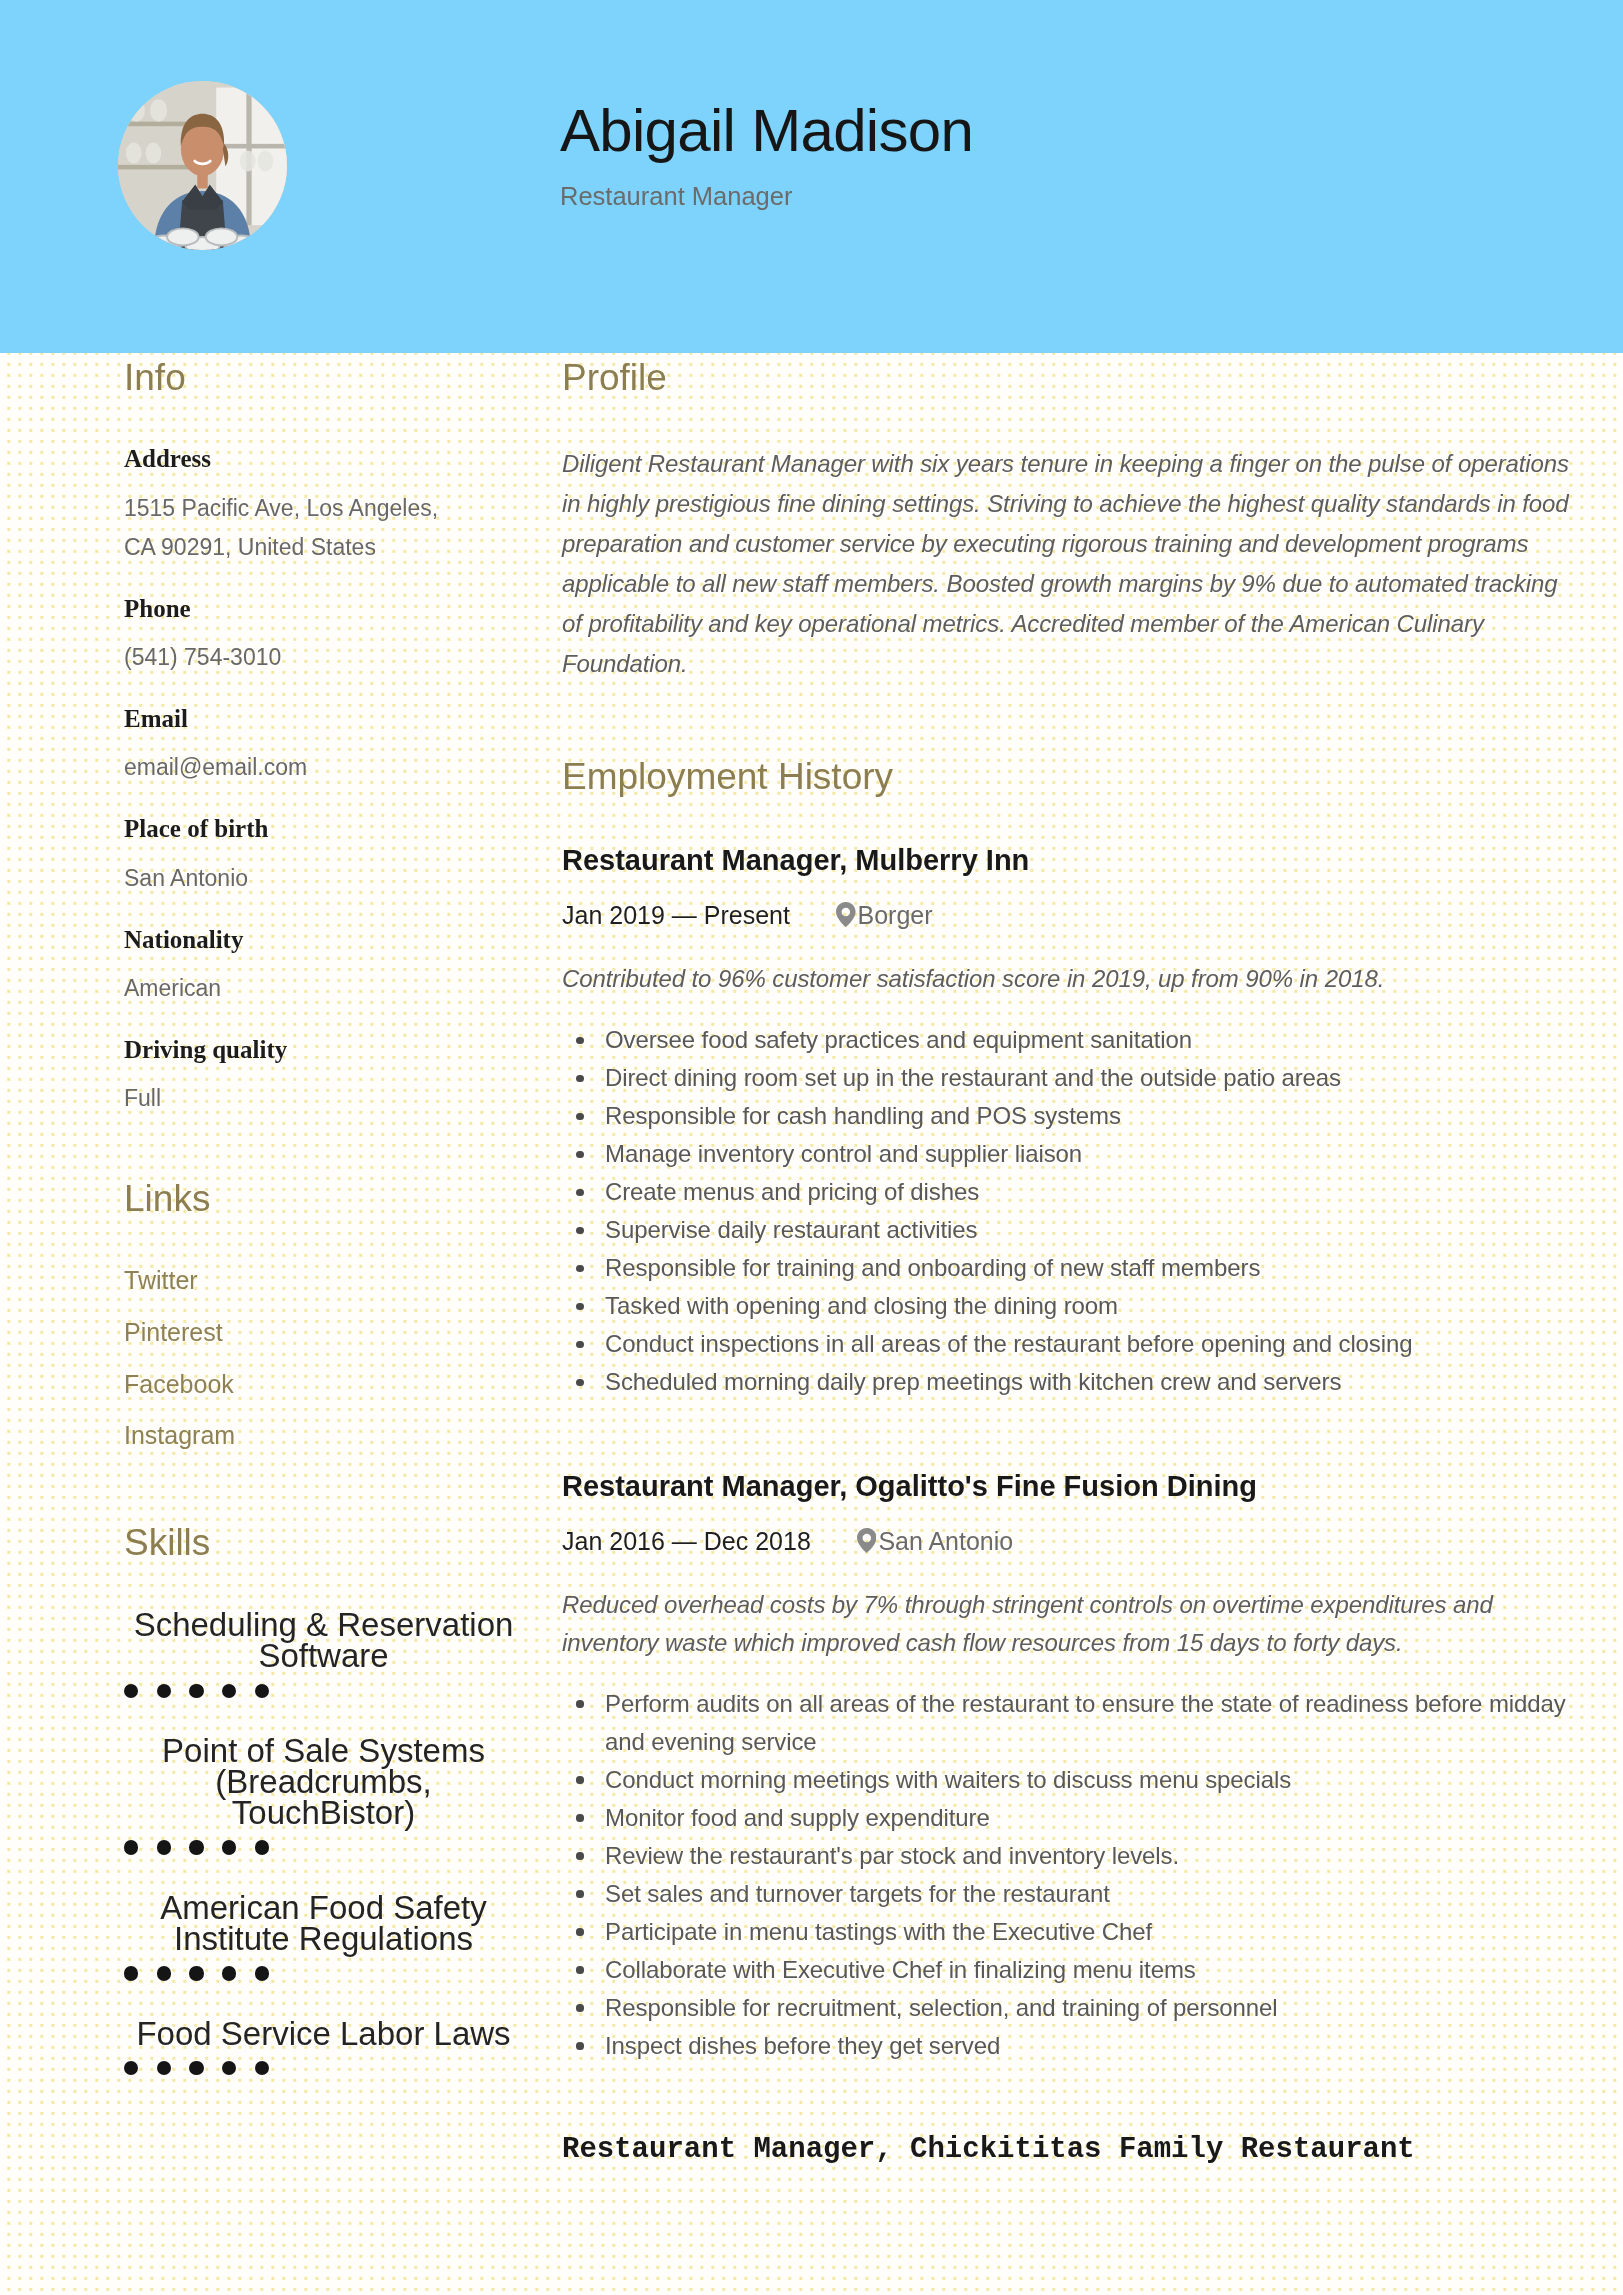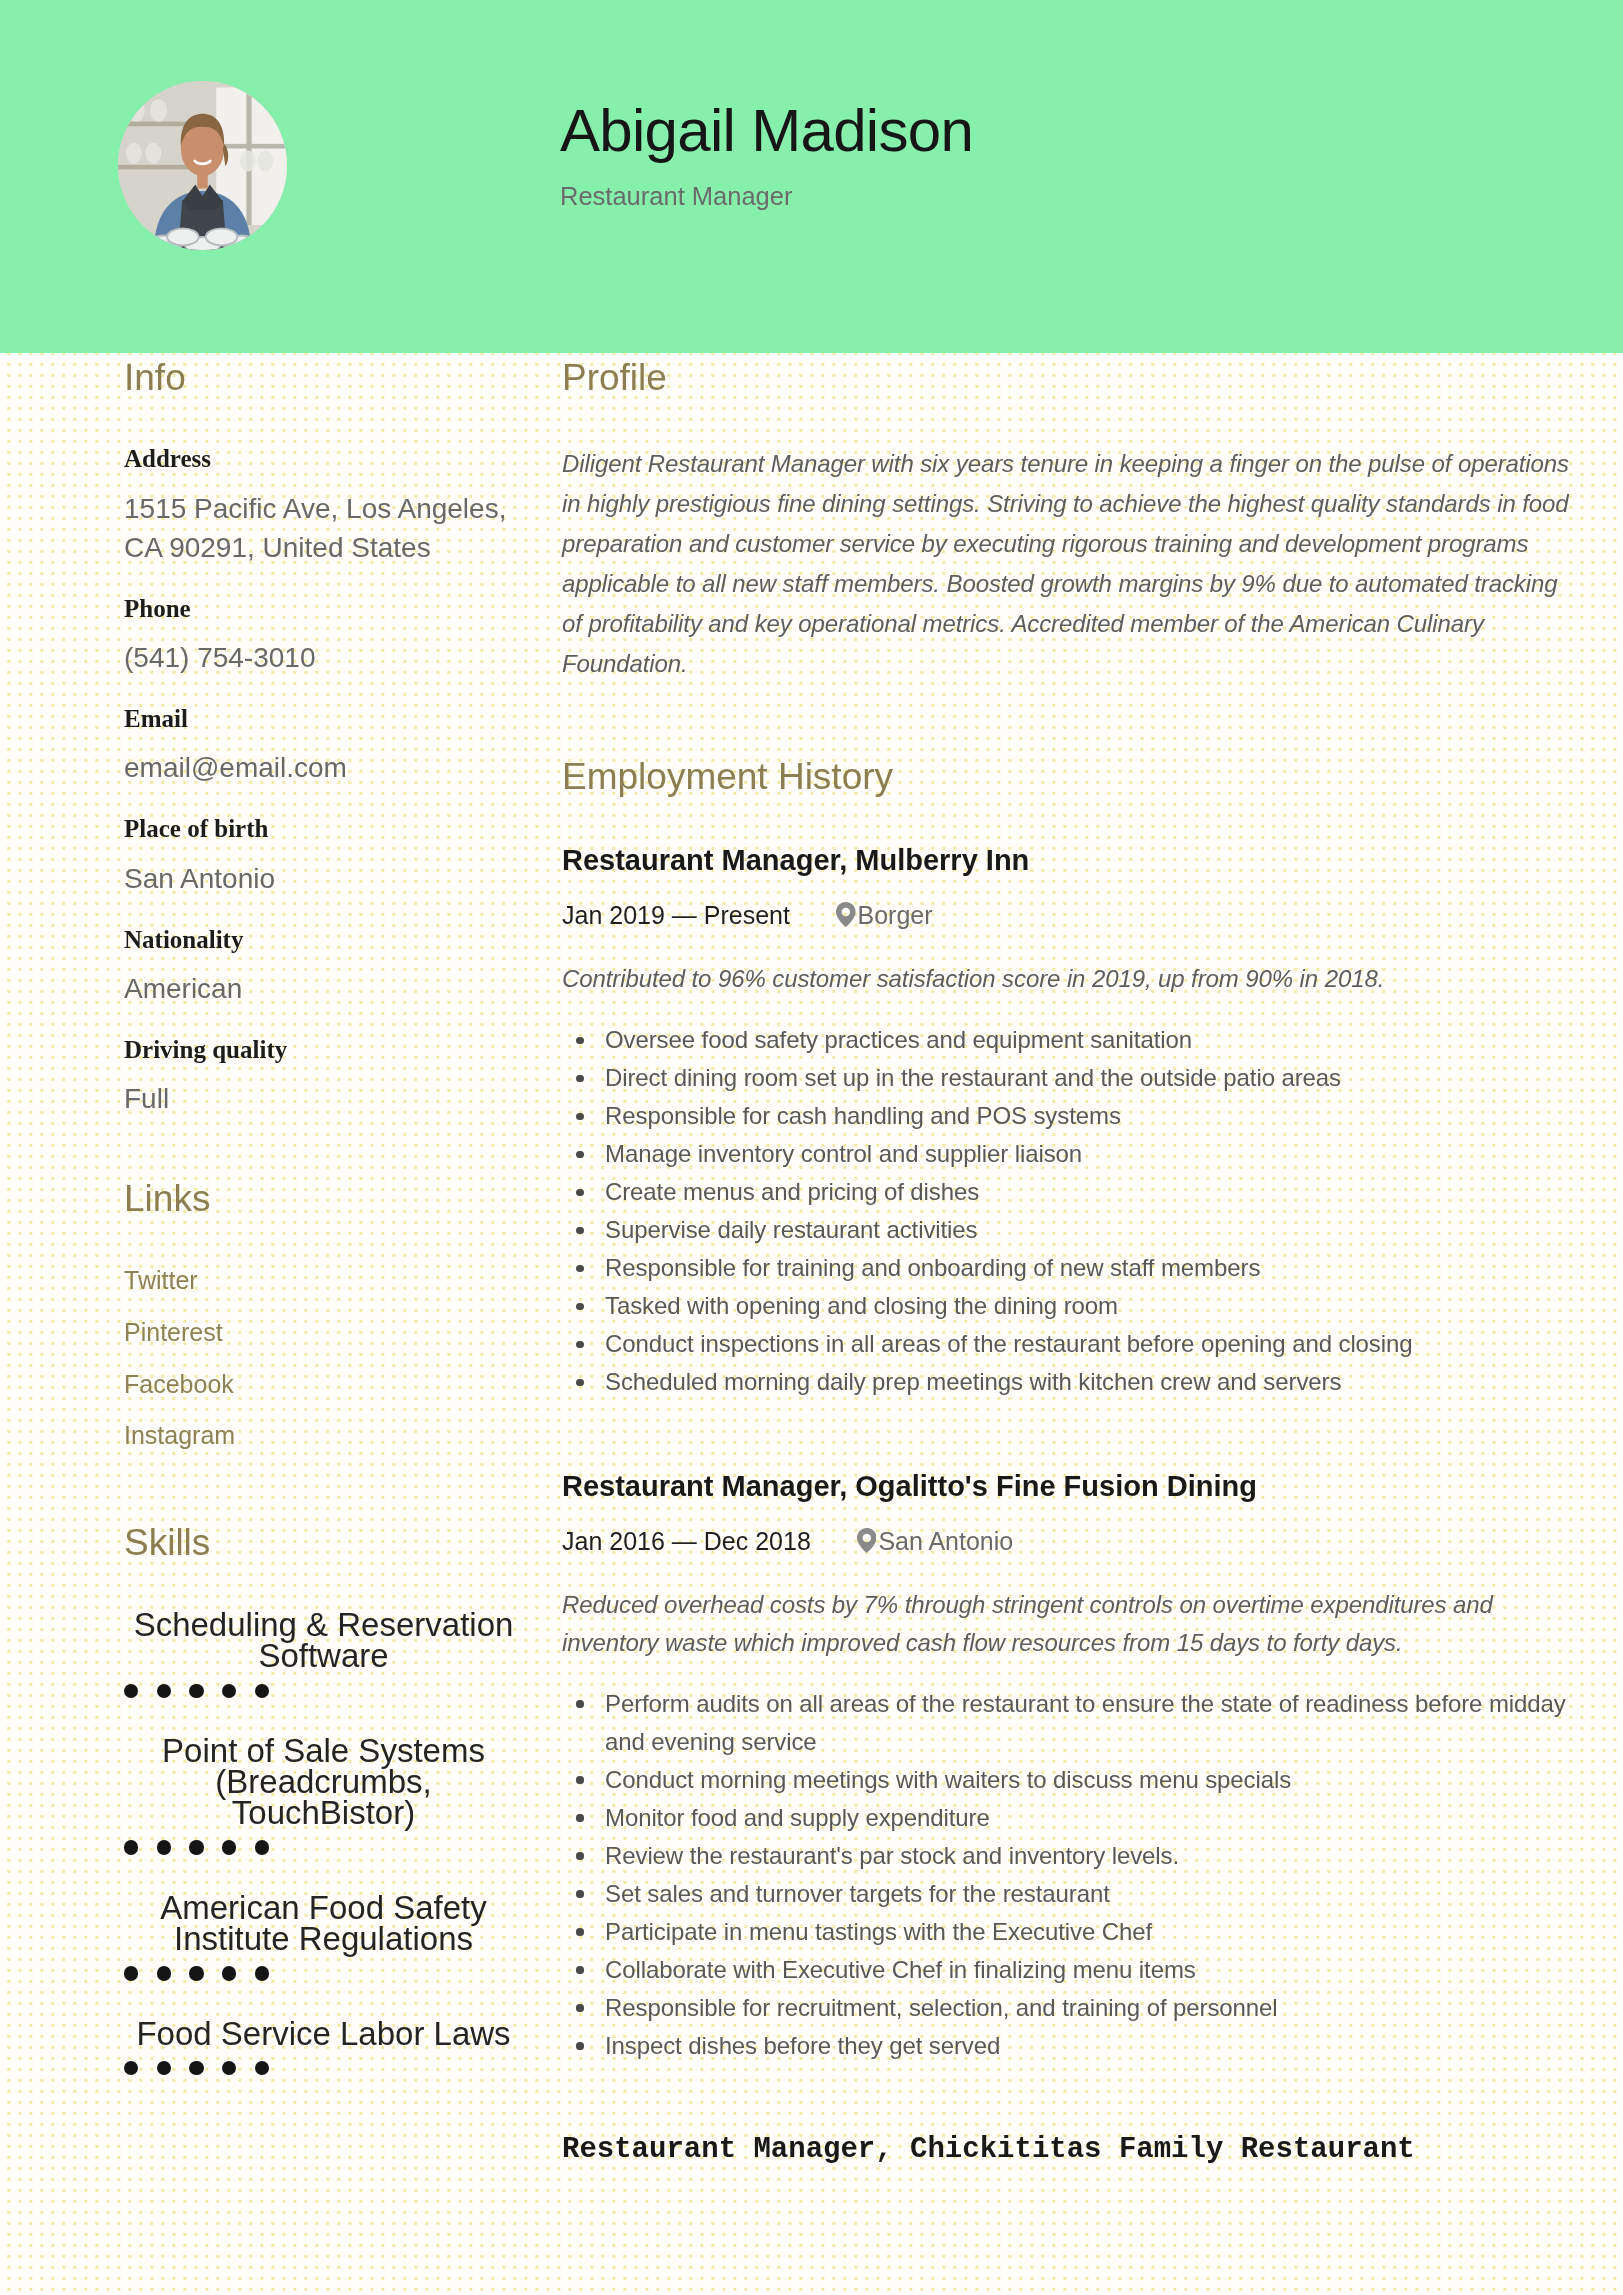--- a/index.html
+++ b/index.html
@@ -3,21 +3,21 @@
 <meta charset="utf-8">
 <style>
   html,body{margin:0;padding:0;background:#e8e8e8;}
   .page{
     width:1623px;height:2295px;position:relative;margin:0 auto;
     background:#fffefb;overflow:hidden;
     font-family:"Liberation Sans",sans-serif;
     -webkit-font-smoothing:antialiased;
   }
   
-  .header{position:relative;height:353px;background:#86efac;padding-left:29px;}
+  .header{position:relative;height:353px;background:#7dd3fc;padding-left:29px;}
   .photo{
     position:absolute;left:118px;top:81px;width:169px;height:169px;
     border-radius:50%;overflow:hidden;background:#d6d3cb;
   }
   .photo svg{display:block;width:100%;height:100%;}
   .id-block{position:absolute;left:560px;top:99px;}
   .name{margin:0;font-size:60px;line-height:1.08;font-weight:500;color:#161616;letter-spacing:-0.7px;}
   .subtitle{margin-top:18.3px;font-size:25.5px;color:#6b6b6b;}
 
   
@@ -28,21 +28,21 @@
     background-size:11px 11px;background-position:3.3px 5.9px;
   }
   .col-left{flex:0 0 399px;width:399px;}
   .col-right{flex:1;min-width:0;}
 
   h2.sec{font-size:37px;font-weight:400;color:#8c7e50;margin:0 0 46px 0;line-height:1.08;letter-spacing:0;}
 
   
   .field{margin-bottom:27px;}
   .field-label{font-size:25px;font-weight:700;color:#1c1c1c;line-height:1.2;margin-bottom:14.4px;font-family:Liberation Serif, serif;}
-  .field-value{font-size:28px;color:#686868;line-height:39px;white-space:pre-line;}
+  .field-value{font-size:23px;color:#686868;line-height:39px;white-space:pre-line;}
 
   .links-section{margin-top:61px;}
   .link-item{font-size:25px;color:#8e8155;line-height:30px;margin-bottom:21.6px;cursor:pointer;}
 
   .skills-section{margin-top:73px;}
   .skill{margin-bottom:37px;}
   .skill-name{font-size:33px;color:#242424;line-height:31px;text-align:center;}
   .dots-row{margin-top:12.4px;display:flex;gap:18.3px;}
   .dot{width:14.4px;height:14.4px;border-radius:50%;background:#151515;}
 

